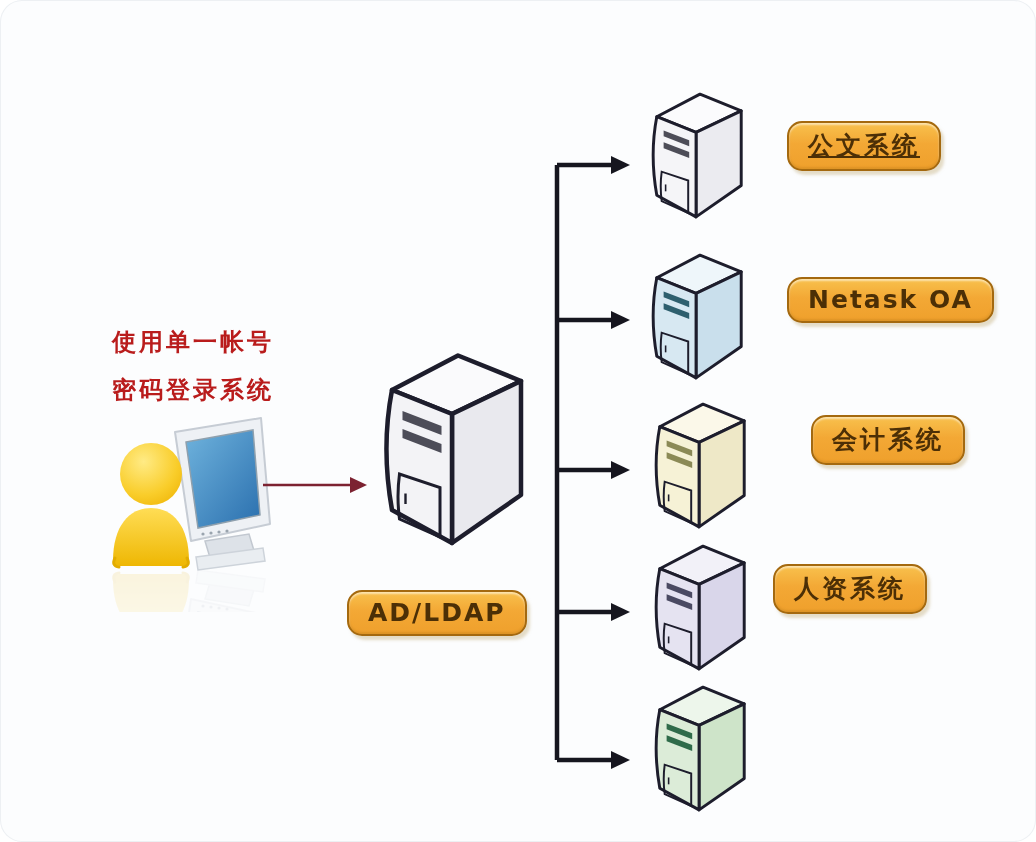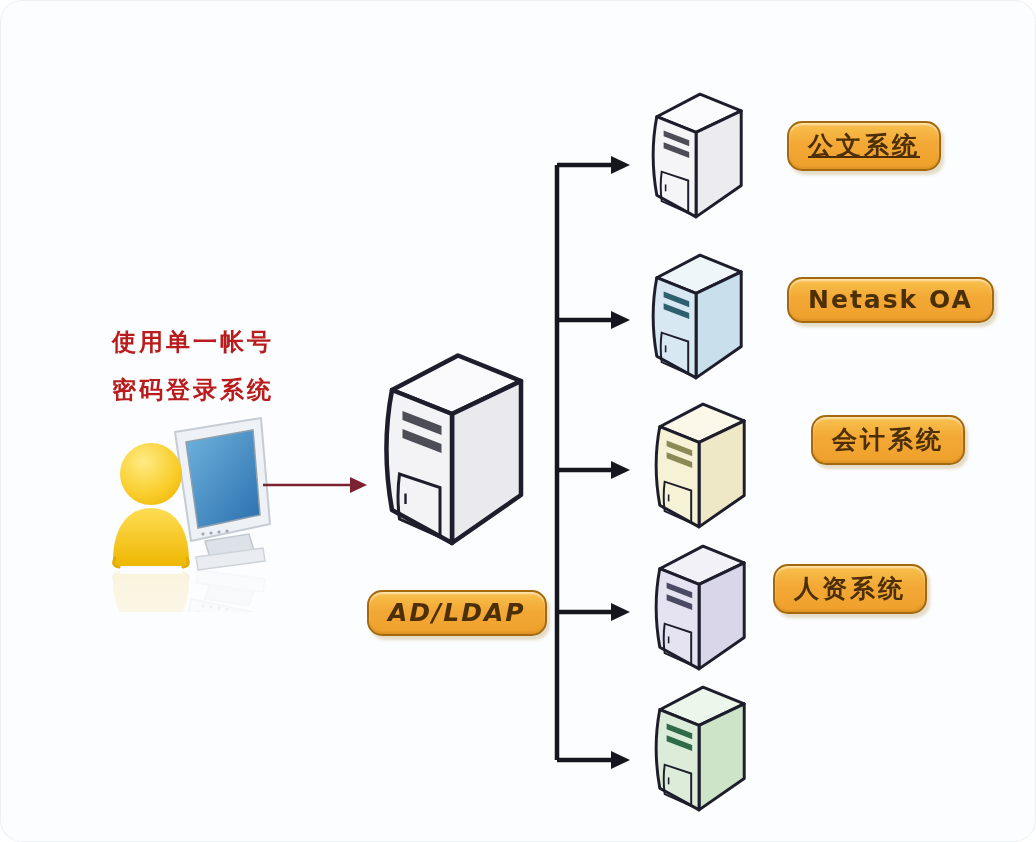--- a/index.html
+++ b/index.html
@@ -88,21 +88,21 @@
   <svg class="abs" style="left:374px;top:336px;" width="165" height="225" viewBox="0 0 110 150">
     <polygon points="12,36 56,13 98,30 52,52" stroke="#1d1d2c" stroke-width="3" stroke-linejoin="round" fill="#fafafc"></polygon>
     <polygon points="52,52 98,30 98,106 52,138" stroke="#1d1d2c" stroke-width="3" stroke-linejoin="round" fill="#e9e9ee"></polygon>
     <path d="M12,36 C7,62 7,88 12,116 L52,138 L52,52 Z" stroke="#1d1d2c" stroke-width="3" stroke-linejoin="round" fill="#f3f3f6"></path>
     <polygon points="19,50 45,60 45,66 19,56" fill="#4d4d58"></polygon>
     <polygon points="19,62 45,72 45,78 19,68" fill="#4d4d58"></polygon>
     <path d="M17,92 Q15,107 17,122 L44,134 L44,101 Z" fill="none" stroke="#1d1d2c" stroke-width="2"></path>
     <line x1="21" y1="105" x2="21" y2="112" stroke="#1d1d2c" stroke-width="1.6"></line>
   </svg>
 
-  <div class="label-btn label-en" style="left:367px;top:590px;font-style:italic;">
+  <div class="label-btn label-en" style="left:347px;top:590px;">
     <span>AD/LDAP</span>
   </div>
 
   <svg class="abs" style="left:550px;top:152px;" width="95" height="620" viewBox="0 0 95 620">
     <g stroke-width="4.5" fill="none" stroke="#16161f">
       <path d="M7,13 V608"></path>
       <path d="M7,13 H62"></path>
       <path d="M7,168 H62"></path>
       <path d="M7,318 H62"></path>
       <path d="M7,460 H62"></path>

